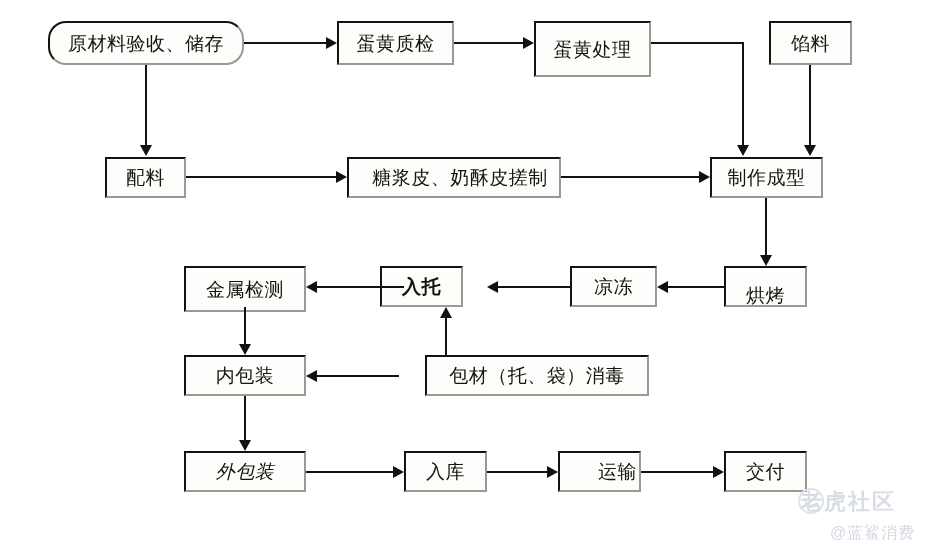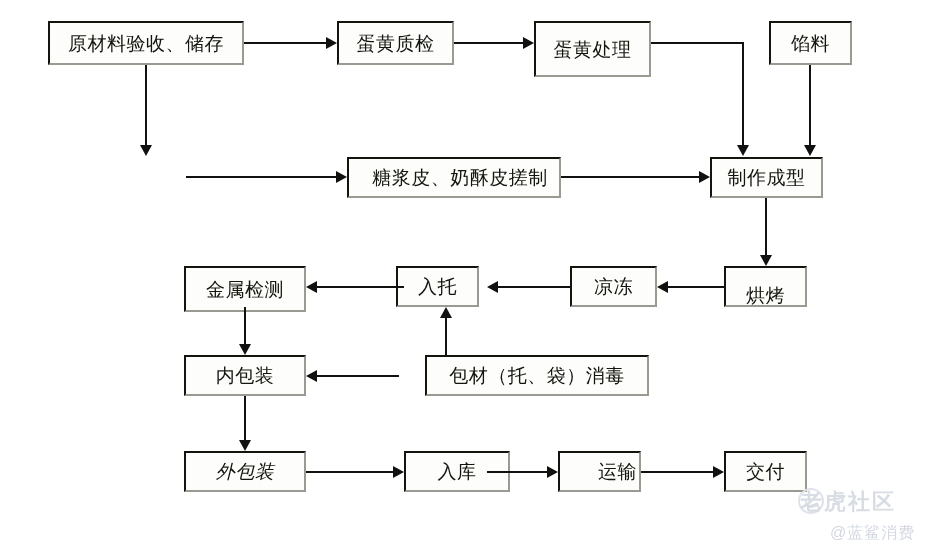--- a/index.html
+++ b/index.html
@@ -109,74 +109,77 @@
     border-left: 2px solid #dfe3e9;
     border-bottom-left-radius: 6px;
     transform: rotate(-12deg);
   }
 </style>
 </head>
 <body>
 
 <div id="canvas">
 
-  <div class="node" style="left:48px; top:21px; width:196px; height:44px;">
+  <div class="node" style="left:48px; top:21px; width:196px; height:44px;border-radius:18px;">
     <span class="label">原材料验收、储存</span>
   </div>
 
   <div class="node" style="left:337px; top:21px; width:117px; height:44px;">
     <span class="label">蛋黄质检</span>
   </div>
 
   <div class="node" style="left:534px; top:21px; width:117px; height:56px;">
     <span class="label">蛋黄处理</span>
   </div>
 
   <div class="node" style="left:769px; top:21px; width:83px; height:44px;">
     <span class="label">馅料</span>
   </div>
 
+  <div class="node" style="left:105px; top:157px; width:81px; height:41px;">
+    <span class="label">配料</span>
+  </div>
 
   <div class="node" style="left:347px; top:157px; width:214px; height:41px;padding-left:12px;">
     <span class="label">糖浆皮、奶酥皮搓制</span>
   </div>
 
   <div class="node" style="left:710px; top:157px; width:113px; height:41px;">
     <span class="label">制作成型</span>
   </div>
 
   <div class="node" style="left:724px; top:266px; width:83px; height:41px;align-items:flex-end;">
     <span class="label">烘烤</span>
   </div>
 
   <div class="node" style="left:570px; top:266px; width:87px; height:41px;">
     <span class="label">凉冻</span>
   </div>
 
-  <div class="node" style="left:396px; top:266px; width:83px; height:41px;">
+  <div class="node" style="left:380px; top:266px; width:83px; height:41px;font-weight:bold;">
     <span class="label">入托</span>
   </div>
 
   <div class="node" style="left:184px; top:266px; width:122px; height:46px;">
     <span class="label">金属检测</span>
   </div>
 
   <div class="node" style="left:399px; top:355px; width:224px; height:41px;margin-left:26px;">
     <span class="label">包材（托、袋）消毒</span>
   </div>
 
   <div class="node" style="left:184px; top:355px; width:122px; height:41px;">
     <span class="label">内包装</span>
   </div>
 
   <div class="node" style="left:184px; top:451px; width:122px; height:41px;font-style:italic;">
     <span class="label">外包装</span>
   </div>
 
-  <div class="node" style="left:404px; top:451px; width:106px; height:41px;">
+  <div class="node" style="left:404px; top:451px; width:83px; height:41px;">
     <span class="label">入库</span>
   </div>
 
   <div class="node" style="left:558px; top:451px; width:83px; height:41px;justify-content:flex-end;">
     <span class="label">运输</span>
   </div>
 
   <div class="node" style="left:724px; top:451px; width:83px; height:41px;">
     <span class="label">交付</span>
   </div>

